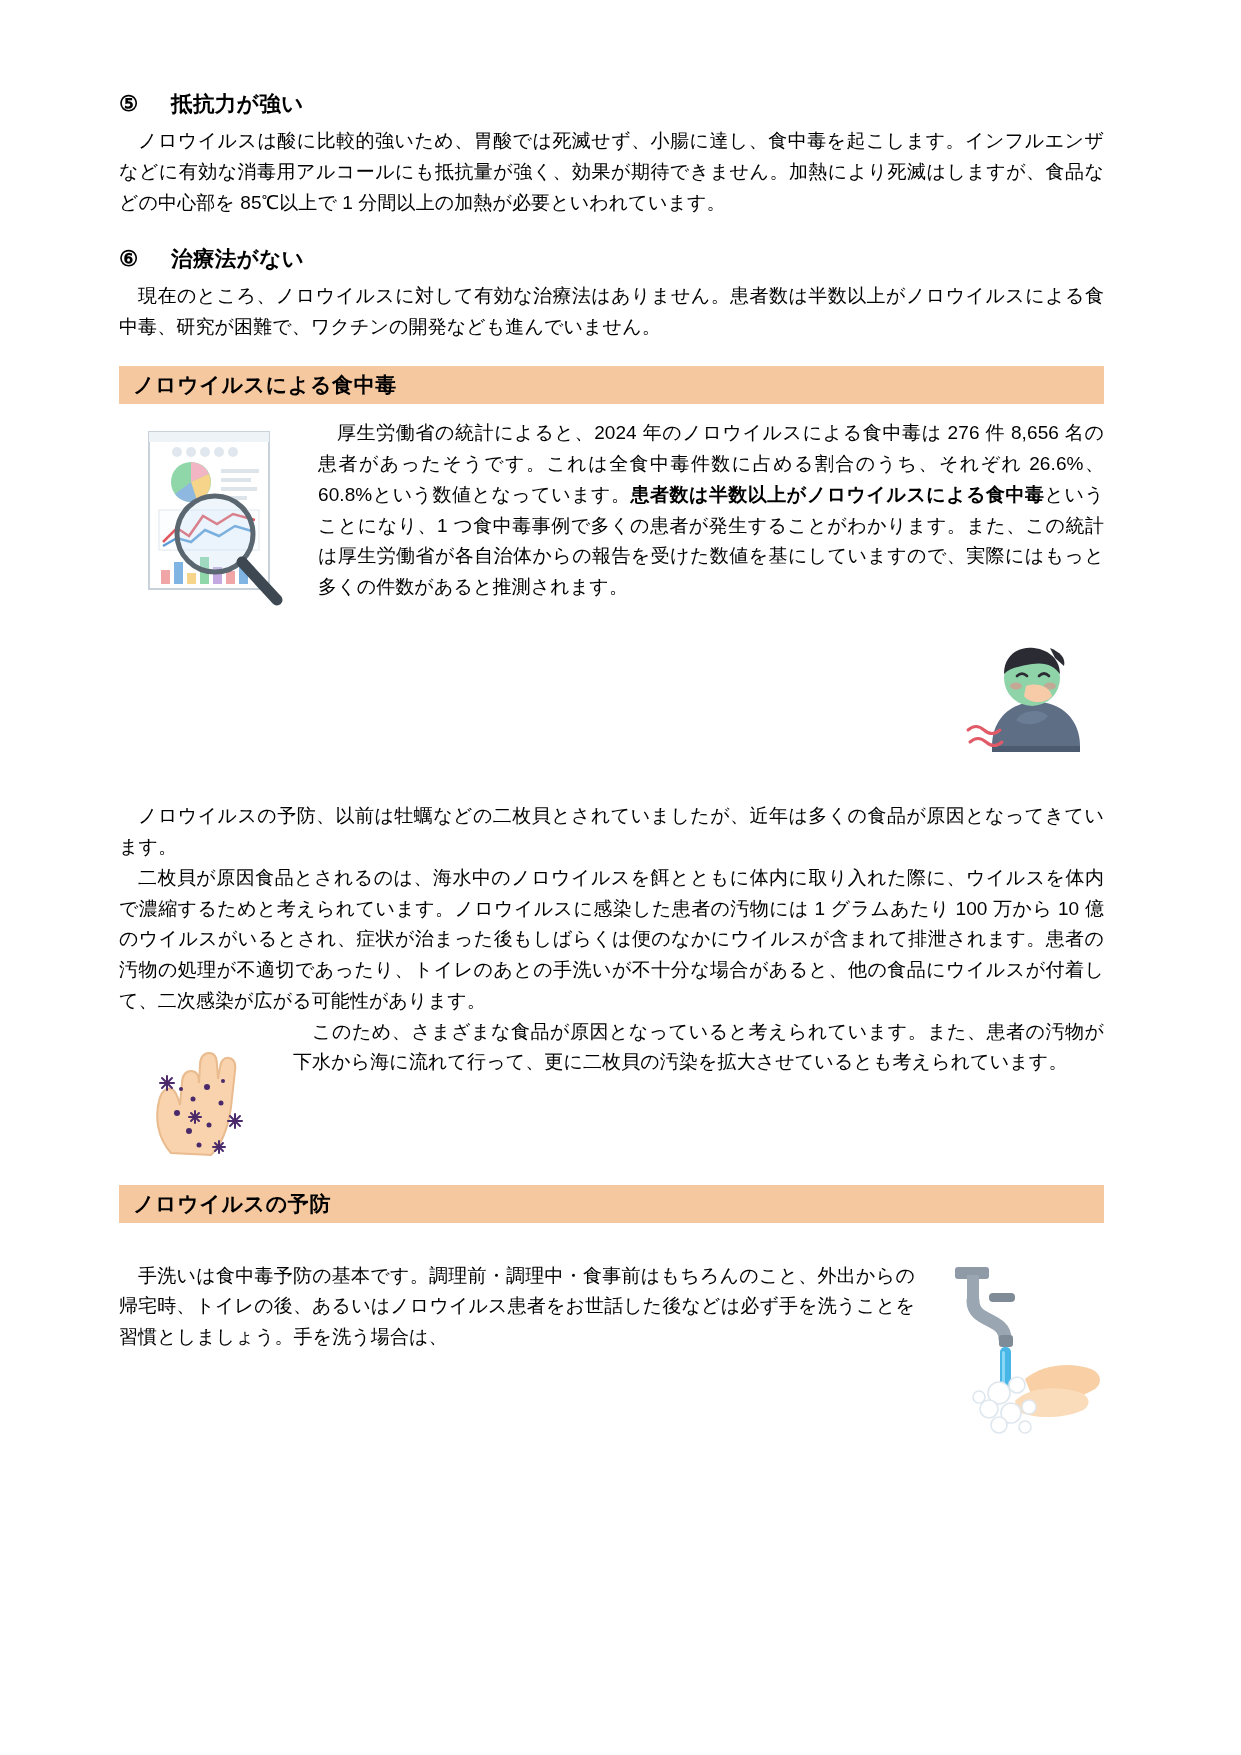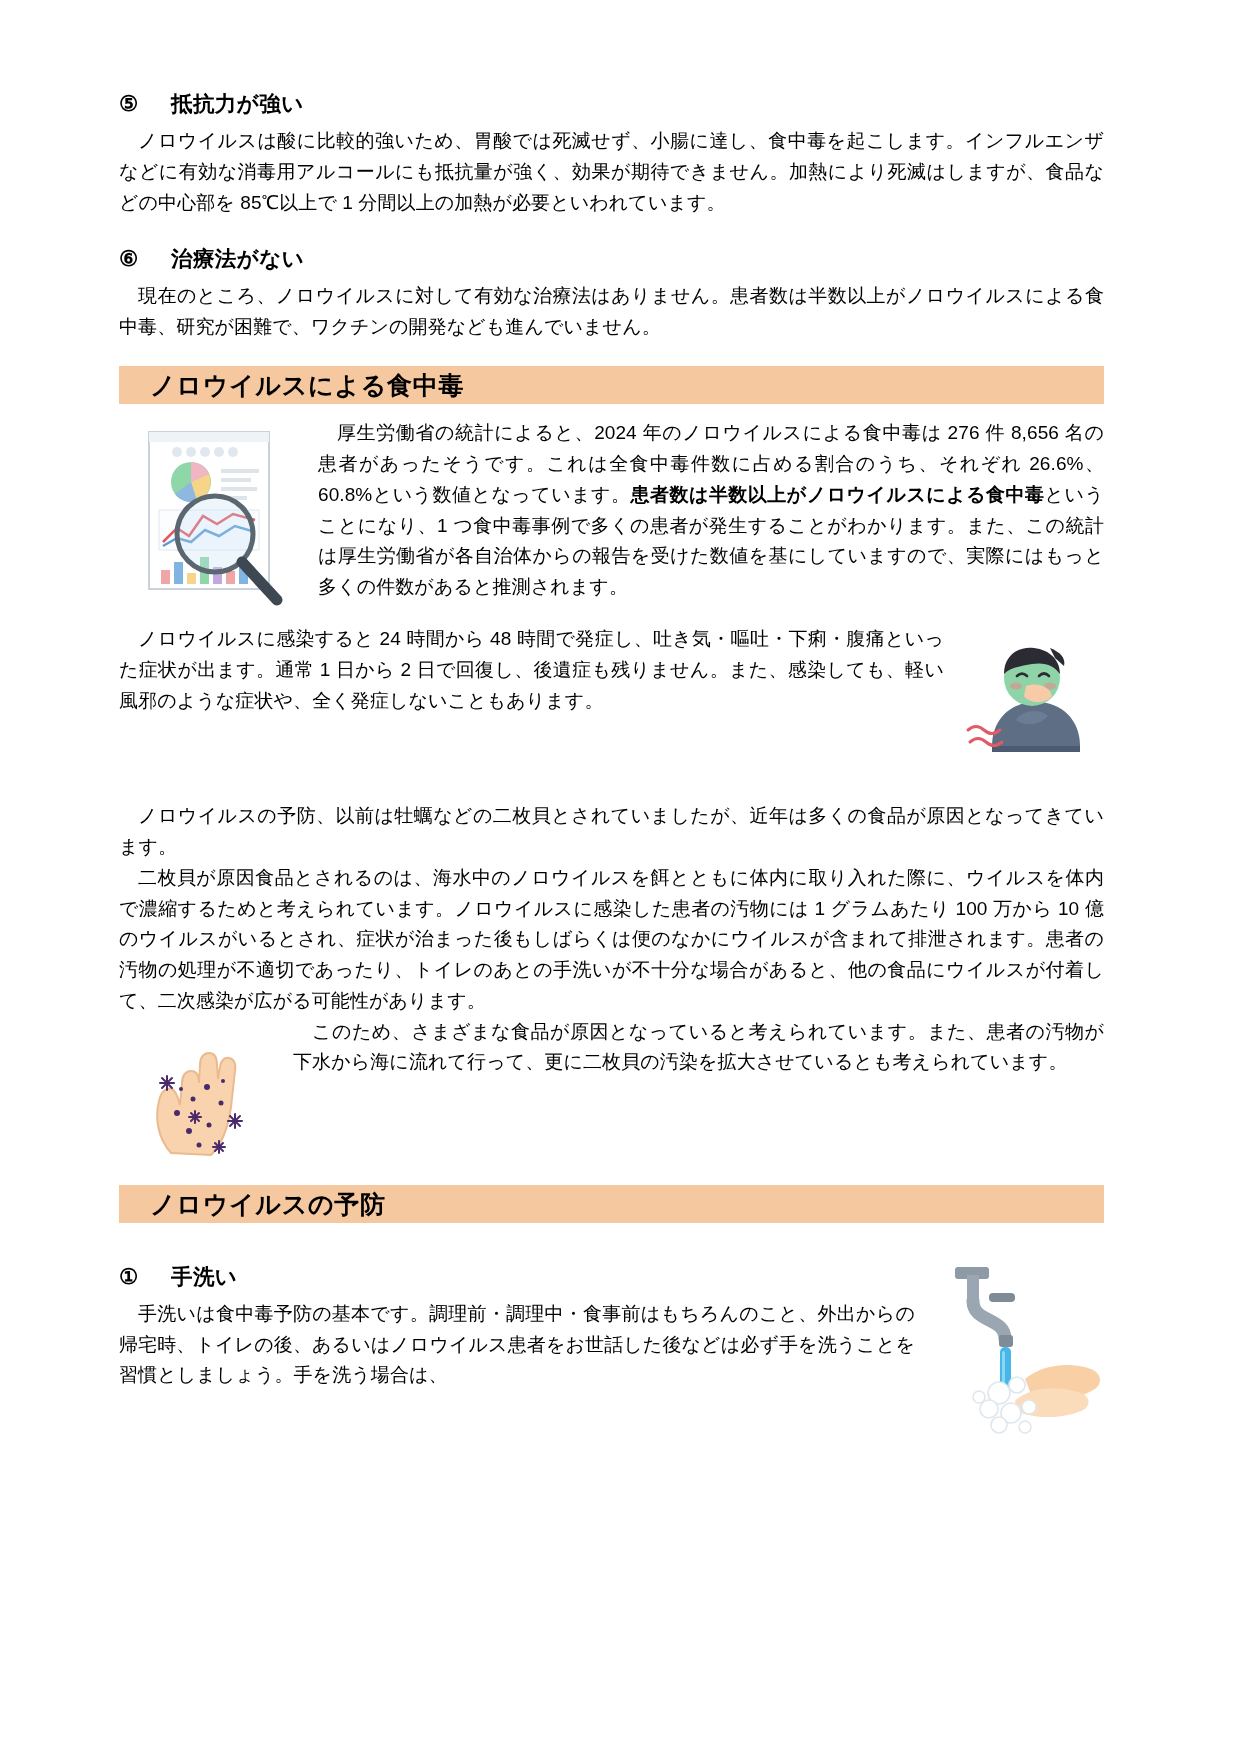--- a/index.html
+++ b/index.html
@@ -44,23 +44,23 @@
     text-align: justify;
     text-justify: inter-character;
   }
   p.indent {
     text-indent: 1em;
   }
   .section-bar {
     background: #f5c8a0;
     height: 38px;
     line-height: 38px;
-    font-size: 25px;
+    font-size: 21px;
     font-weight: bold;
-    padding-left: 31px;
+    padding-left: 14px;
     box-sizing: border-box;
     letter-spacing: 0.03em;
   }
   .gap-sm { height: 14px; }
   .gap-md { height: 24px; }
   .gap-lg { height: 34px; }
   .bold-inline { font-weight: bold; }
 
   
   .fig-chart {
@@ -189,21 +189,20 @@
 
           <ellipse cx="62" cy="58" rx="6" ry="3.5" fill="#e88b8b" opacity="0.6"></ellipse>
           <ellipse cx="96" cy="58" rx="6" ry="3.5" fill="#e88b8b" opacity="0.6"></ellipse>
 
           <path d="M72 58 C82 54 96 58 98 68 C92 76 76 76 70 68 Z" fill="#f7cba8"></path>
 
           <path d="M14 102 q8 -7 16 0 q8 7 16 0" stroke="#e05a68" stroke-width="3" fill="none" stroke-linecap="round"></path>
           <path d="M16 114 q8 -7 16 0 q8 7 16 0" stroke="#e05a68" stroke-width="3" fill="none" stroke-linecap="round"></path>
         </svg>
       </div>
-      <p class="body indent">ノロウイルスに感染すると 24 時間から 48 時間で発症し、吐き気・嘔吐・下痢・腹痛といった症状が出ます。通常 1 日から 2 日で回復し、後遺症も残りません。また、感染しても、軽い風邪のような症状や、全く発症しないこともあります。</p>
     </div>
 
     <div class="gap-lg"></div>
 
     <p class="body indent">ノロウイルスの予防、以前は牡蠣などの二枚貝とされていましたが、近年は多くの食品が原因となってきています。</p>
 
     <div class="clearfix">
       <p class="body indent" style="text-indent:1em;">
         <span>二枚貝が原因食品とされるのは、海水中のノロウイルスを餌とともに体内に取り入れた際に、ウイルスを体内で濃縮するためと考えられています。ノロウイルスに感染した患者の汚物には 1 グラムあたり 100 万から 10 億のウイルスがいるとされ、症状が治まった後もしばらくは便のなかにウイルスが含まれて排泄されます。患者の汚物の処理が不適切であったり、トイレのあとの手洗いが不十分な場合があると、他の食品にウイルスが付着して、二次感染が広がる可能性があります。</span>
       </p>
@@ -285,20 +284,17 @@
             <circle cx="88" cy="124" r="8"></circle>
             <circle cx="60" cy="148" r="9"></circle>
             <circle cx="82" cy="152" r="10"></circle>
             <circle cx="100" cy="146" r="7"></circle>
             <circle cx="70" cy="164" r="8"></circle>
             <circle cx="96" cy="166" r="6"></circle>
             <circle cx="50" cy="136" r="6"></circle>
           </g>
         </svg>
       </div>
-      <div class="heading-num">
-        <span class="hnum">①</span><span>手洗い</span>
-      </div>
       <p class="body indent">手洗いは食中毒予防の基本です。調理前・調理中・食事前はもちろんのこと、外出からの帰宅時、トイレの後、あるいはノロウイルス患者をお世話した後などは必ず手を洗うことを習慣としましょう。手を洗う場合は、</p>
     </div>
 
   </div>
 </div>
 
 </body></html>

